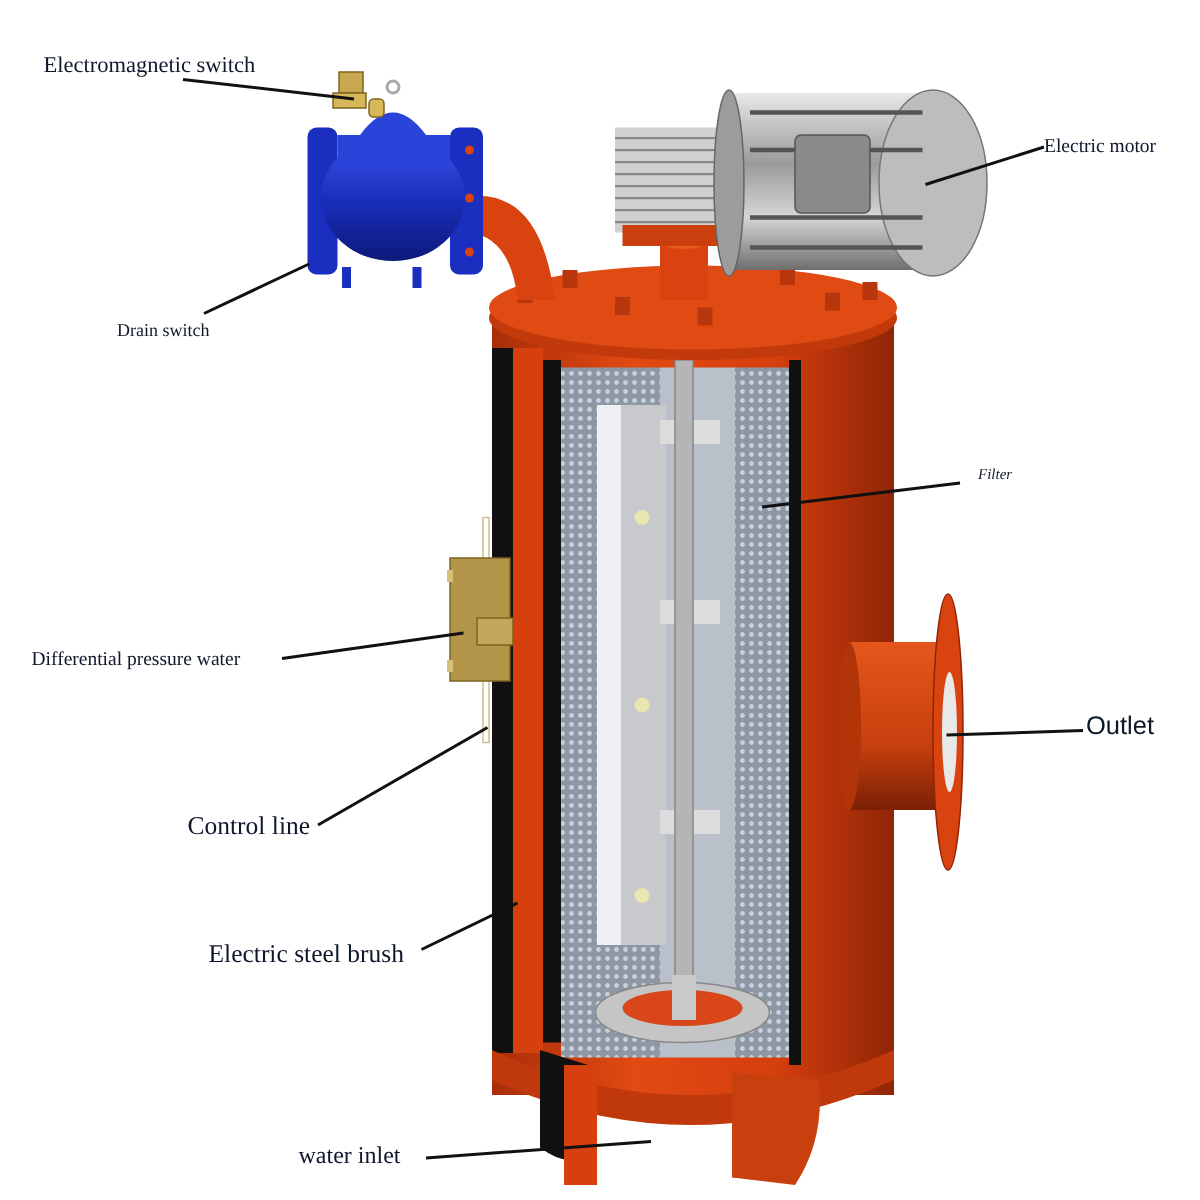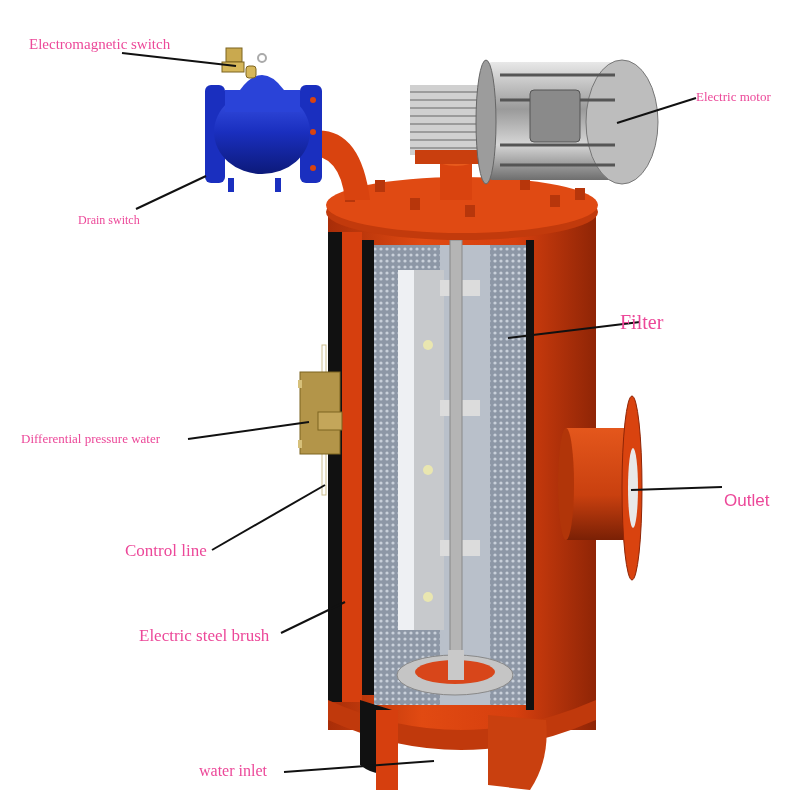--- a/index.html
+++ b/index.html
@@ -1,20 +1,20 @@
 <!DOCTYPE html>
 <html><head>
 <meta charset="utf-8">
 <style>
   html, body { margin:0; padding:0; background:#ffffff; }
   body { width:800px; height:800px; position:relative; overflow:hidden;
          font-family:"Liberation Serif", "DejaVu Serif", serif; }
   #scene { position:absolute; left:0; top:0; width:800px; height:800px; }
-  .label { position:absolute; color:#ec4899; white-space:nowrap; line-height:1;text-align:right; }
-  .label.sans { font-family:"Liberation Sans", "DejaVu Sans", sans-serif;margin-top:17px; }
+  .label { position:absolute; color:#0f172a; white-space:nowrap; line-height:1;text-align:right; }
+  .label.sans { font-family:"Liberation Sans", "DejaVu Sans", sans-serif; }
 </style>
 </head>
 <body>
 
 <svg id="scene" viewBox="0 0 800 800" xmlns="http://www.w3.org/2000/svg">
   <defs>
     <linearGradient id="bodyGrad" x1="0" x2="1" y1="0" y2="0">
       <stop offset="0" stop-color="#a82d08"></stop>
       <stop offset="0.35" stop-color="#e14a12"></stop>
       <stop offset="0.7" stop-color="#d63f0e"></stop>
@@ -175,18 +175,18 @@
     <line x1="722" y1="487" x2="631" y2="490"></line>
     <line x1="212" y1="550" x2="325" y2="485"></line>
     <line x1="281" y1="633" x2="345" y2="602"></line>
     <line x1="284" y1="772" x2="434" y2="761"></line>
   </g>
 </svg>
 
 <div class="label" style="left:29px;top:37px;font-size:15px;">Electromagnetic switch</div>
 <div class="label" style="left:78px;top:214px;font-size:12px;">Drain switch</div>
 <div class="label" style="left:696px;top:90px;font-size:13px;">Electric motor</div>
-<div class="label" style="left:620px;top:312px;font-size:20px;">Filter</div>
+<div class="label" style="left:652px;top:312px;font-size:10px;font-style:italic;">Filter</div>
 <div class="label" style="left:21px;top:432px;font-size:13px;">Differential pressure water</div>
 <div class="label sans" style="left:724px;top:475px;font-size:17px;">Outlet</div>
 <div class="label" style="left:125px;top:542px;font-size:17px;">Control line</div>
 <div class="label" style="left:139px;top:627px;font-size:17px;">Electric steel brush</div>
 <div class="label" style="left:199px;top:763px;font-size:16px;">water inlet</div>
 
 </body></html>

